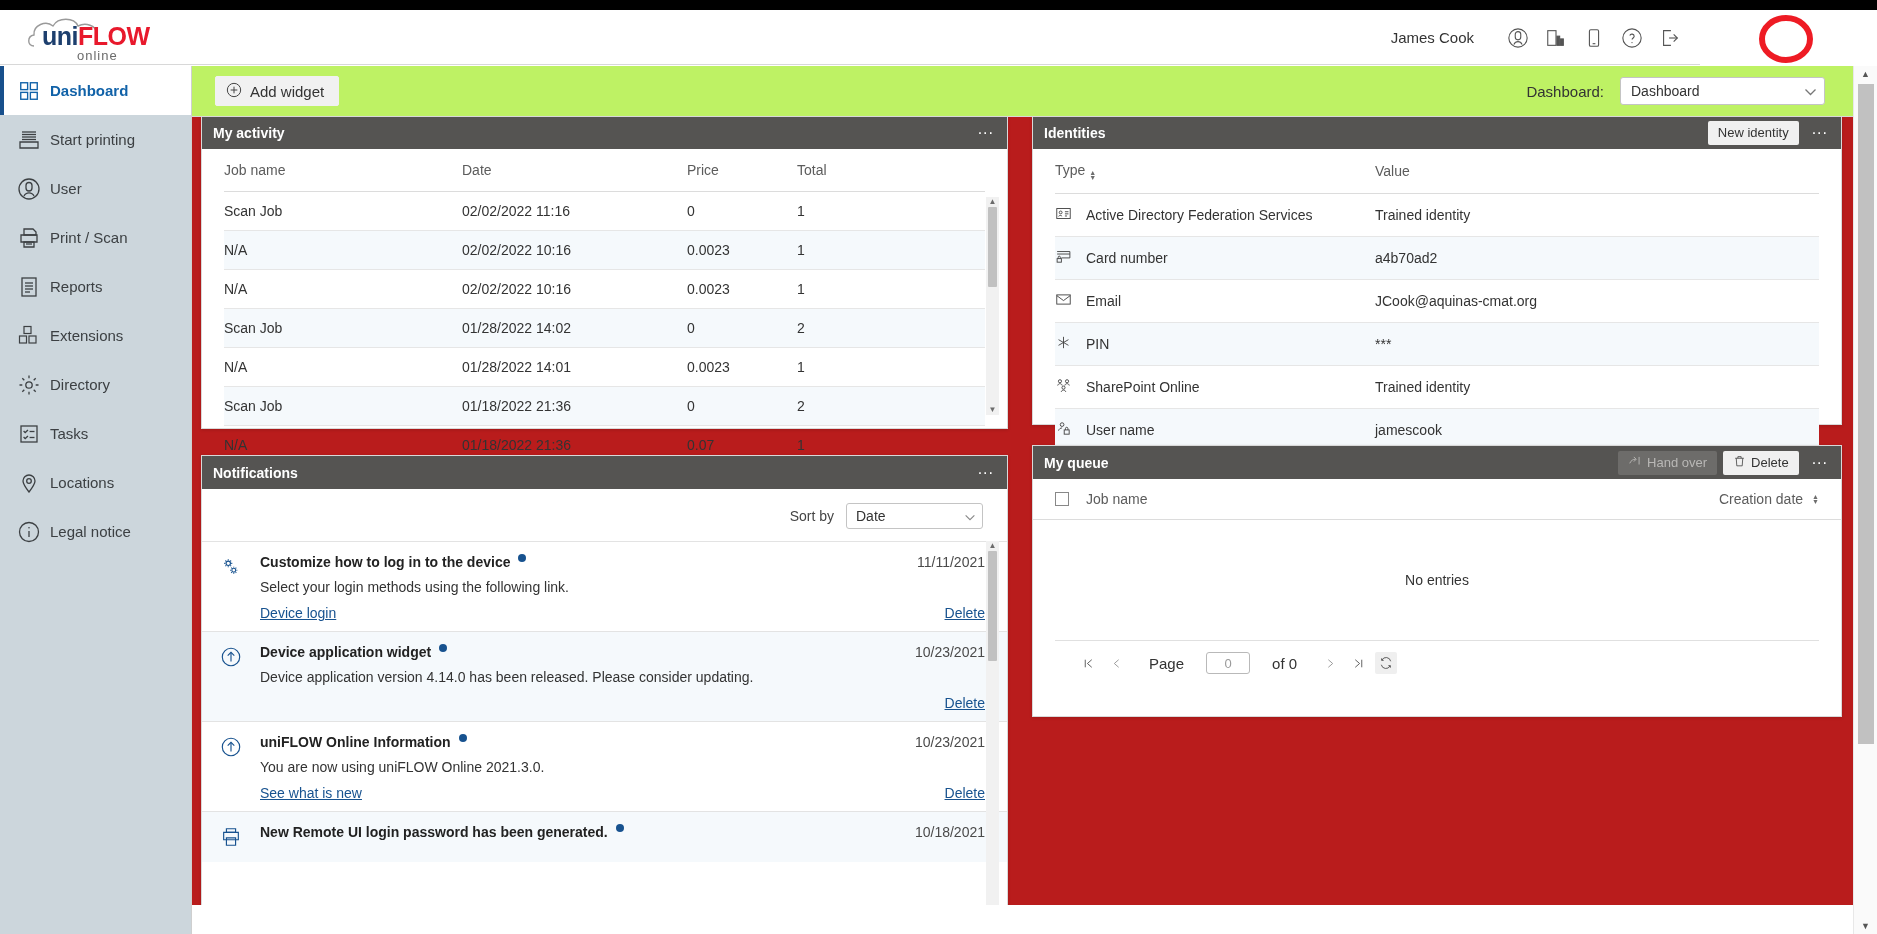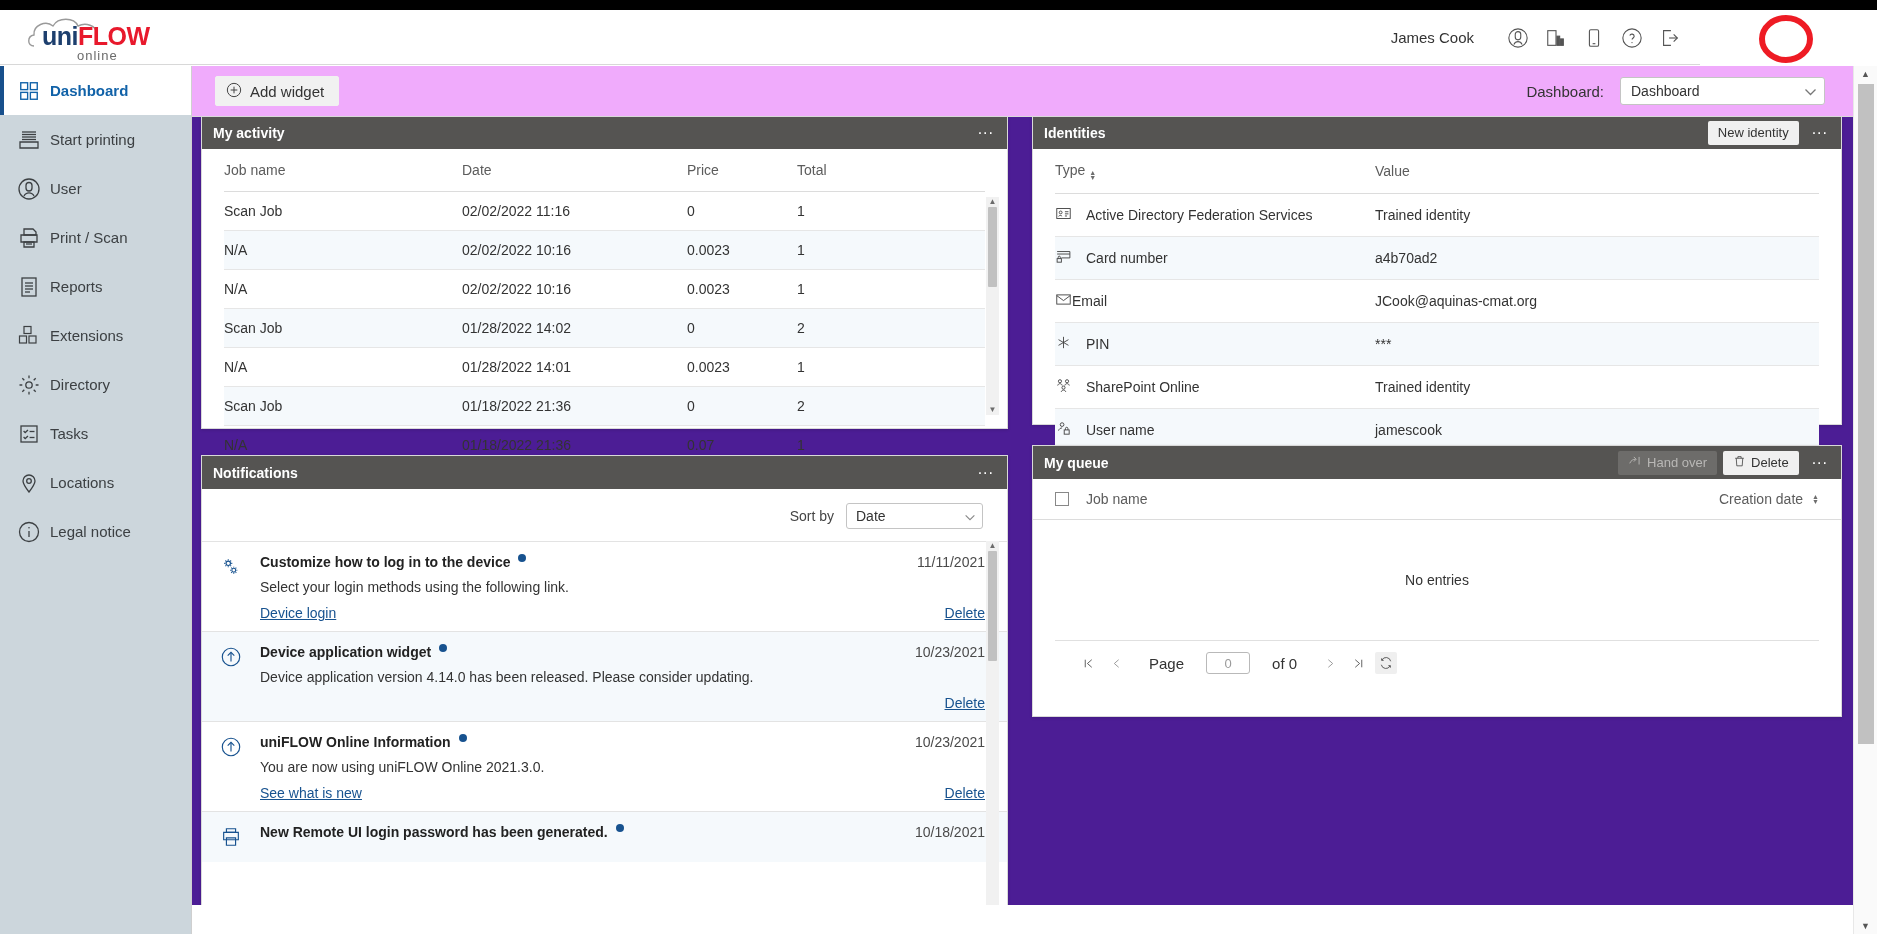--- a/index.html
+++ b/index.html
@@ -75,21 +75,21 @@
   }
   .nav-item.active .nav-icon { color: #1162a8; }
   .nav-item.active::before {
     content: ""; position: absolute; left: 0; top: 0;
     width: 4px; height: 100%; background: #18508c;
   }
 
   
   .toolbar {
     position: absolute; top: 66px; left: 192px; width: 1661px; height: 51px;
-    background: #f0abfc; border-bottom: 1px solid #d8d8d8;
+    background: #bef264; border-bottom: 1px solid #d8d8d8;
     display: flex; align-items: center;
   }
   .add-widget-btn {
     margin-left: 23px; height: 30px; padding: 0 14px 0 10px;
     background: #f1f1f1; border: 1px solid #f1f1f1; border-radius: 2px;
     display: flex; align-items: center; gap: 8px;
     font-size: 15px; color: #333; cursor: pointer;
   }
   .dash-select-wrap {
     margin-left: auto; margin-right: 28px;
@@ -99,21 +99,21 @@
   .dash-select {
     width: 205px; height: 28px; border: 1px solid #c4c4c4; border-radius: 3px;
     background: #fff; display: flex; align-items: center;
     padding: 0 8px 0 10px; font-size: 14px; color: #333; cursor: pointer;
   }
   .dash-select .caret { margin-left: auto; }
 
   
   .content {
     position: absolute; top: 117px; left: 192px;
-    width: 1661px; height: 788px; background: #4c1d95;
+    width: 1661px; height: 788px; background: #b91c1c;
     overflow: hidden;
   }
 
   .widget {
     position: absolute; background: #fff;
     border: 1px solid #d9d9d9;
     box-shadow: 0 1px 3px rgba(0,0,0,0.14);
   }
   .w-head {
     height: 33px; background: #555452; display: flex; align-items: center;
@@ -579,21 +579,21 @@
                       <path d="M4.5 15v-2a1.5 1.5 0 0 1 3 0v2"></path>
                   </svg>
                 </span>
                 <span>Card number</span>
               </span>
             </td>
             <td>a4b70ad2</td>
           </tr>
           <tr>
             <td>
-              <span style="display:inline-flex;align-items:center;">
+              <span style="display:inline-flex;align-items:center;gap:14px;">
                 <span>
                   <svg width="17" height="17" viewBox="0 0 24 24" fill="none" stroke="#444" stroke-width="1.3">
                     <rect x="2.5" y="5.5" width="19" height="13"></rect>
                       <path d="M2.5 6.5L12 13.5L21.5 6.5"></path>
                   </svg>
                 </span>
                 <span>Email</span>
               </span>
             </td>
             <td>JCook@aquinas-cmat.org</td>

